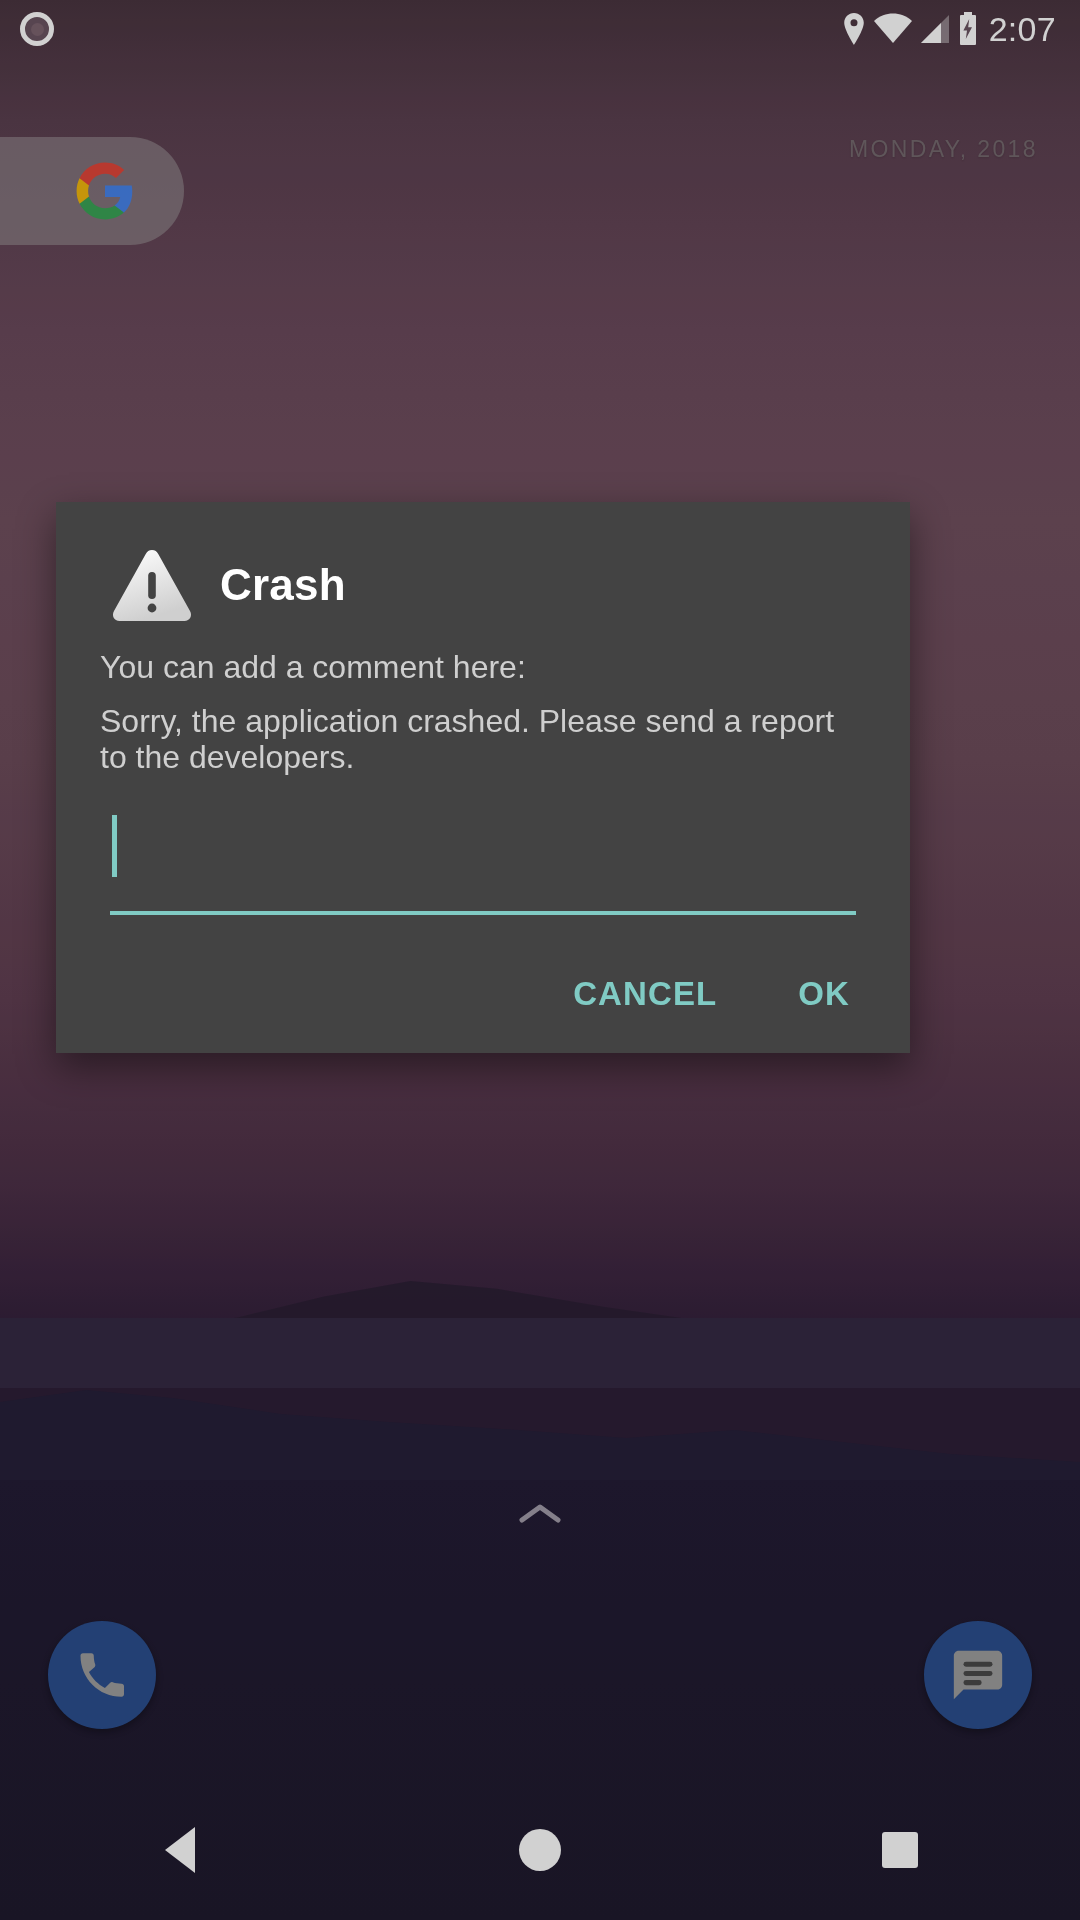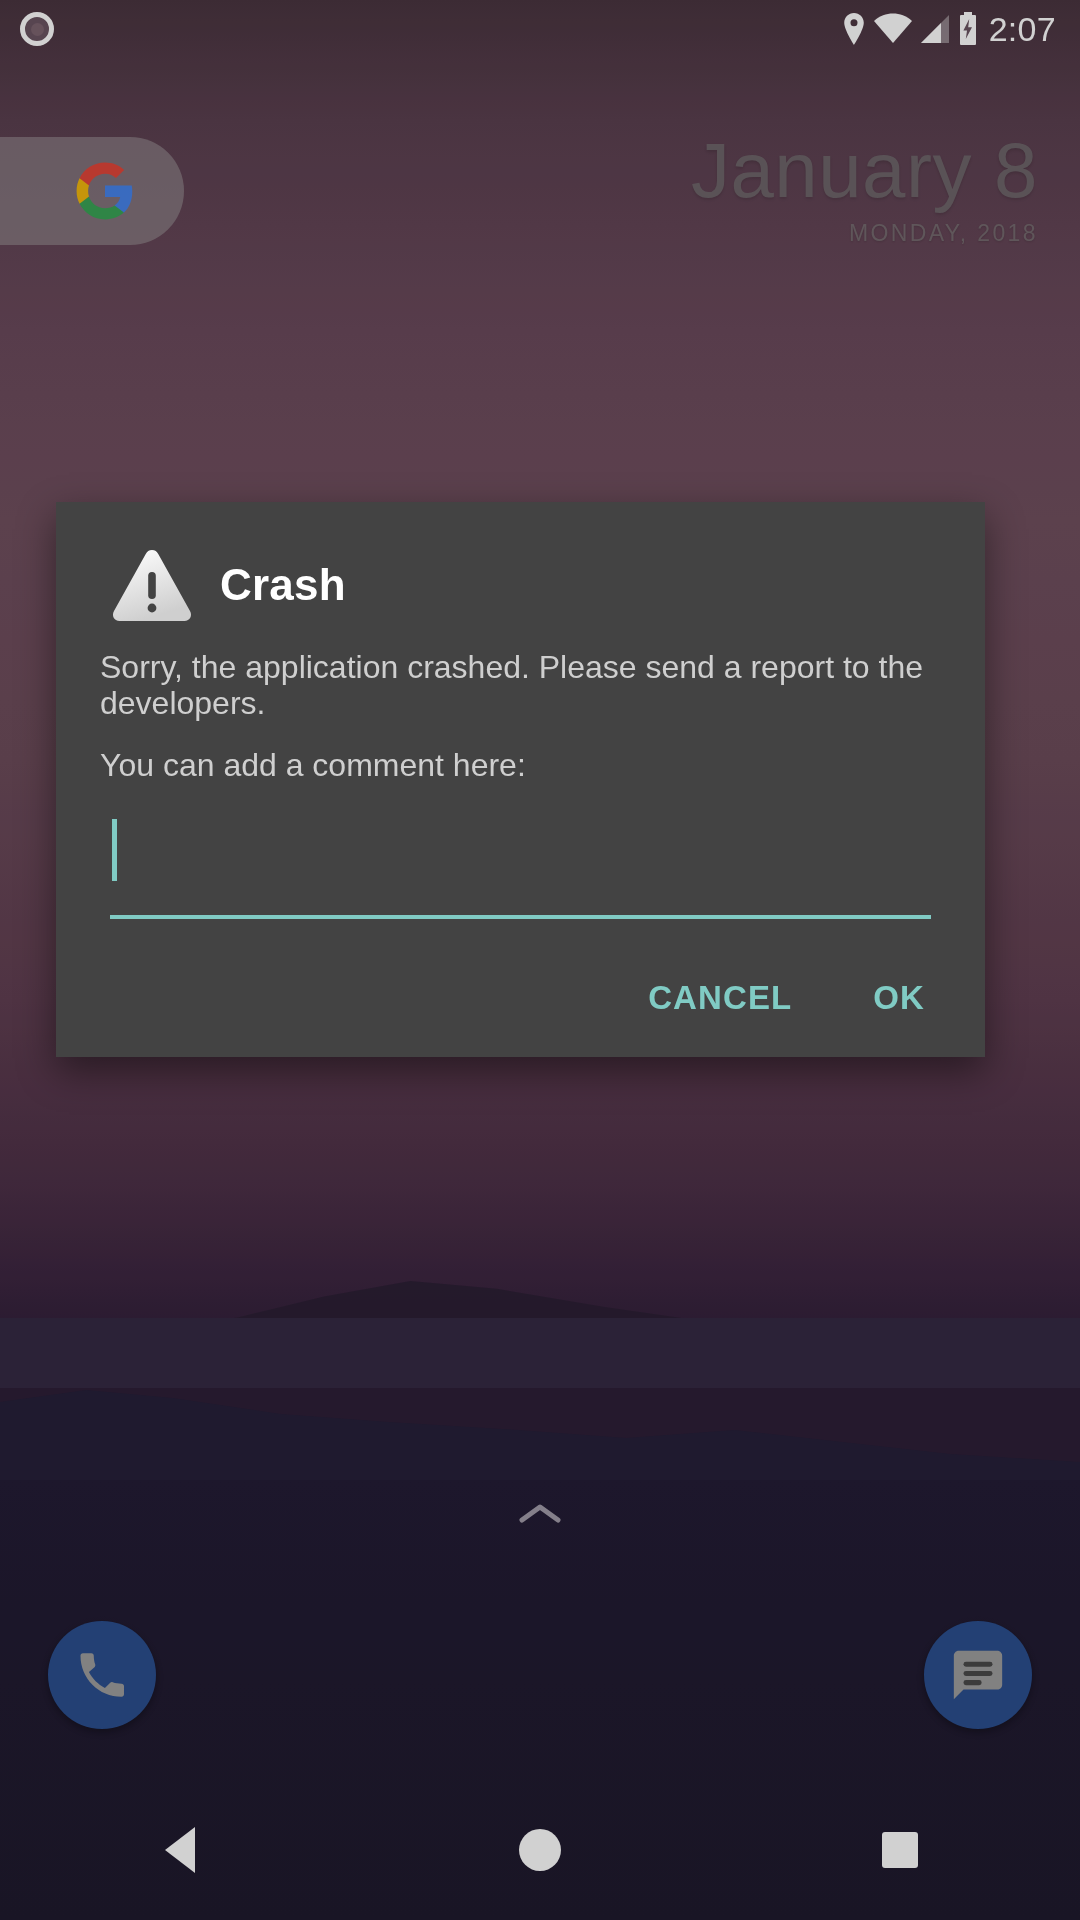--- a/index.html
+++ b/index.html
@@ -205,21 +205,21 @@
   
   .scrim {
     position: absolute;
     inset: 0;
     background: rgba(0,0,0,0.18);
   }
   .dialog {
     position: absolute;
     left: 56px;
     top: 502px;
-    width: 929px;
+    width: 854px;
     background: #434343;
     box-shadow: 0 14px 36px rgba(0,0,0,0.45);
     padding: 44px 40px 26px 40px;
   }
   .dialog-header {
     display: flex;
     align-items: center;
     gap: 26px;
     padding-left: 14px;
     margin-bottom: 26px;
@@ -303,21 +303,20 @@
   <div class="search-pill">
     <svg class="g-logo" viewBox="0 0 48 48">
       <path fill="#4285F4" d="M45.1 24.5c0-1.6-.1-3.2-.4-4.7H24v8.9h11.8c-.5 2.7-2.1 5-4.4 6.6v5.5h7.1c4.2-3.8 6.6-9.5 6.6-16.3z"></path>
       <path fill="#34A853" d="M24 46c6 0 11-2 14.6-5.3l-7.1-5.5c-2 1.3-4.5 2.1-7.5 2.1-5.8 0-10.7-3.9-12.4-9.1H4.3v5.7C7.9 41.1 15.4 46 24 46z"></path>
       <path fill="#FBBC05" d="M11.6 28.2c-.5-1.3-.7-2.7-.7-4.2s.3-2.9.7-4.2v-5.7H4.3C2.8 17.1 2 20.4 2 24s.8 6.9 2.3 9.9l7.3-5.7z"></path>
       <path fill="#EA4335" d="M24 10.7c3.3 0 6.2 1.1 8.5 3.3l6.3-6.3C35 4.1 30 2 24 2 15.4 2 7.9 6.9 4.3 14.1l7.3 5.7C13.3 14.6 18.2 10.7 24 10.7z"></path>
     </svg>
   </div>
 
   <div class="date-widget">
-    <div class="date-main">January 8</div>
     <div class="date-sub">MONDAY, 2018</div>
   </div>
 
   <div class="app-drawer-chevron">
     <svg width="44" height="28" viewBox="0 0 44 28">
       <path d="M4 20 L22 7 L40 20" fill="none" stroke="rgba(210,205,215,0.72)" stroke-width="5" stroke-linecap="round" stroke-linejoin="round"></path>
     </svg>
   </div>
 
   <div class="dock">
@@ -382,22 +381,22 @@
             <stop offset="1" stop-color="#cfcfcf"></stop>
           </linearGradient>
         </defs>
         <path fill="url(#warnGrad)" d="M42 4 C45 4 47 5.6 48.4 8.2 L80 65 C82.6 69.8 80 75 74.4 75 H9.6 C4 75 1.4 69.8 4 65 L35.6 8.2 C37 5.6 39 4 42 4 Z"></path>
         <rect x="38.2" y="26" width="7.6" height="27" rx="3.8" fill="#434343"></rect>
         <circle cx="42" cy="62" r="4.4" fill="#434343"></circle>
       </svg>
       <div class="dialog-title">Crash</div>
     </div>
 
+    <div class="dialog-msg second">You can add a comment here:</div>
     <div class="dialog-msg">Sorry, the application crashed. Please send a report to the developers.</div>
-    <div class="dialog-msg second">You can add a comment here:</div>
 
     <div class="comment-field">
       <div class="caret"></div>
       <input class="comment-input" type="text" placeholder="" style="">
     </div>
 
     <div class="dialog-actions">
       <button class="dialog-btn">CANCEL</button>
       <button class="dialog-btn">OK</button>
     </div>

